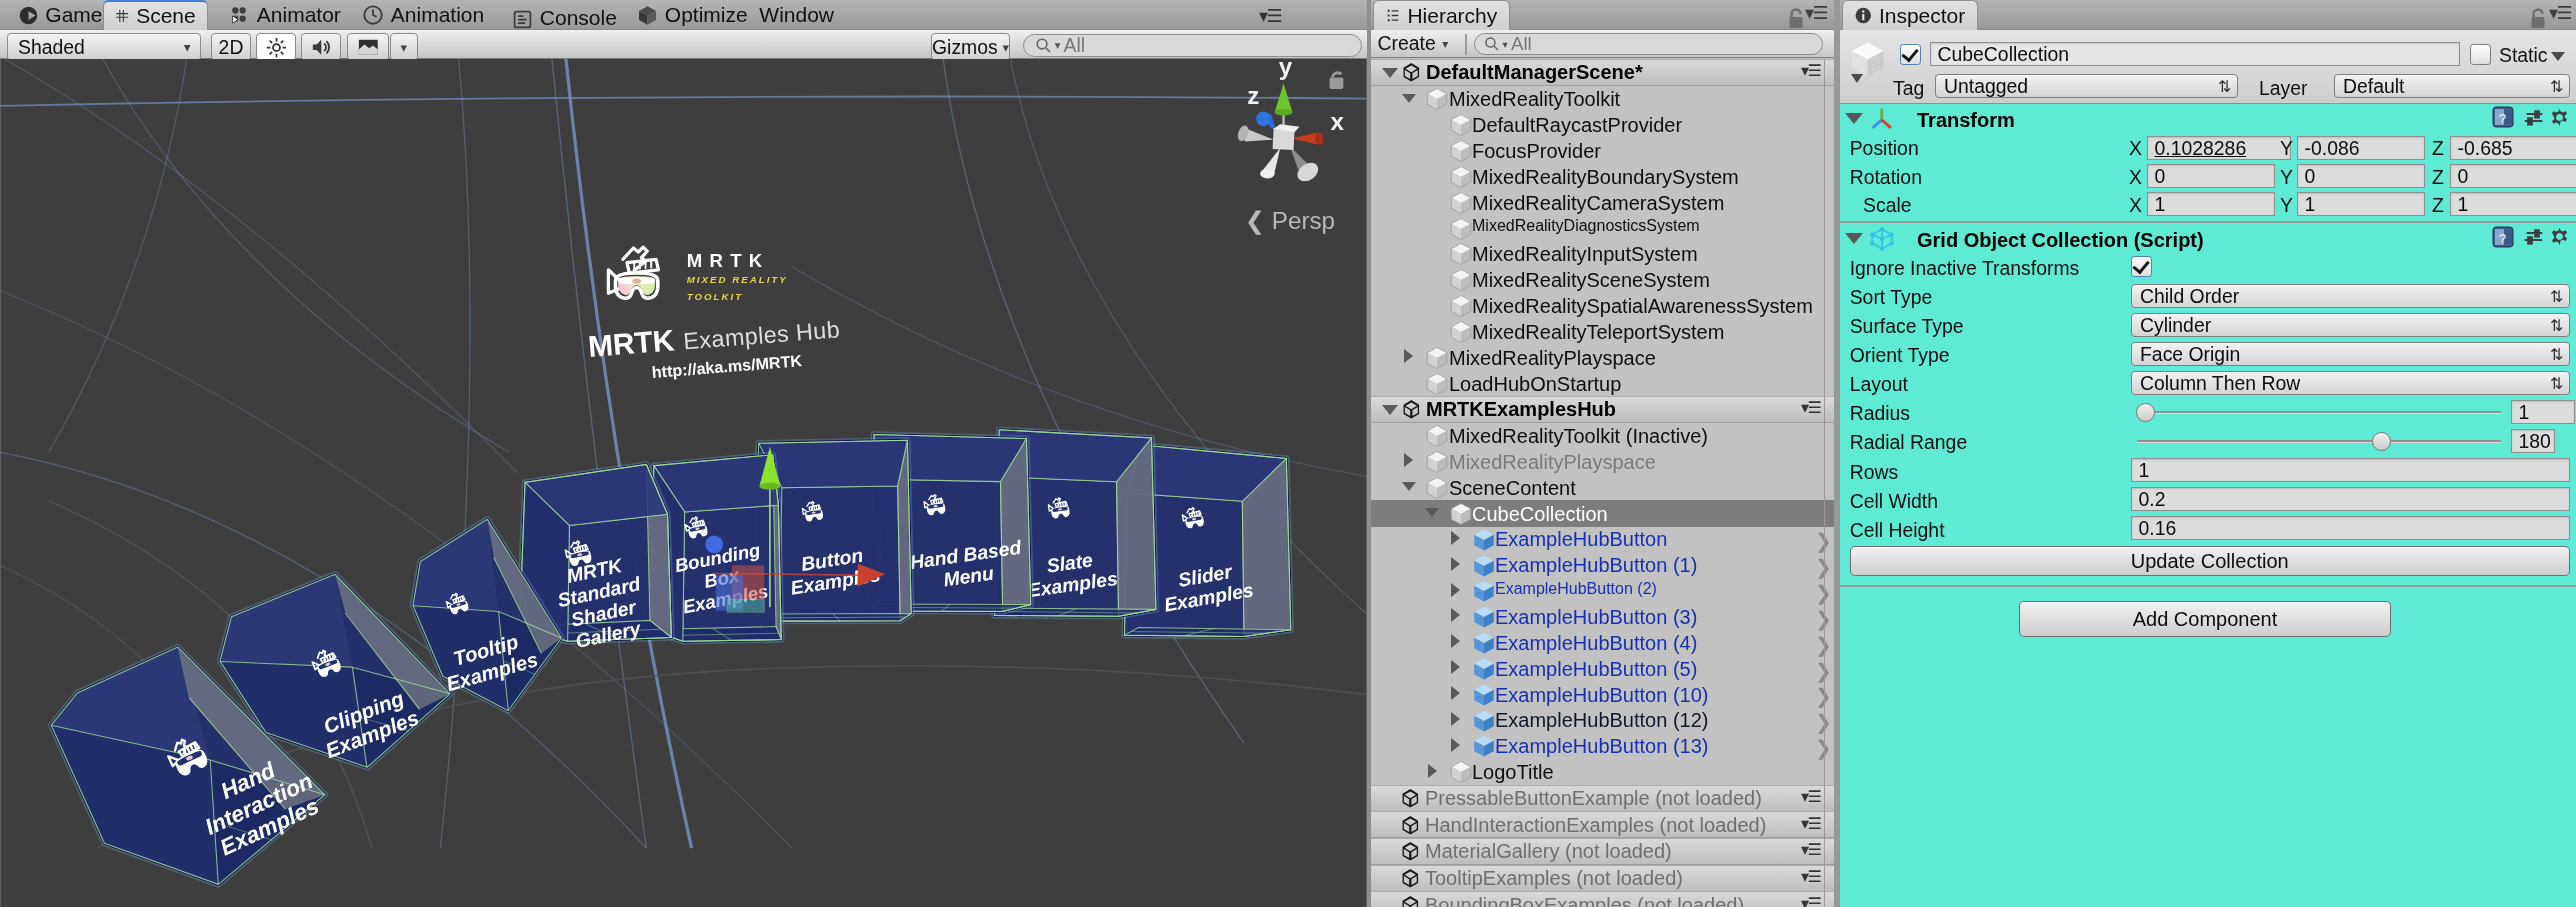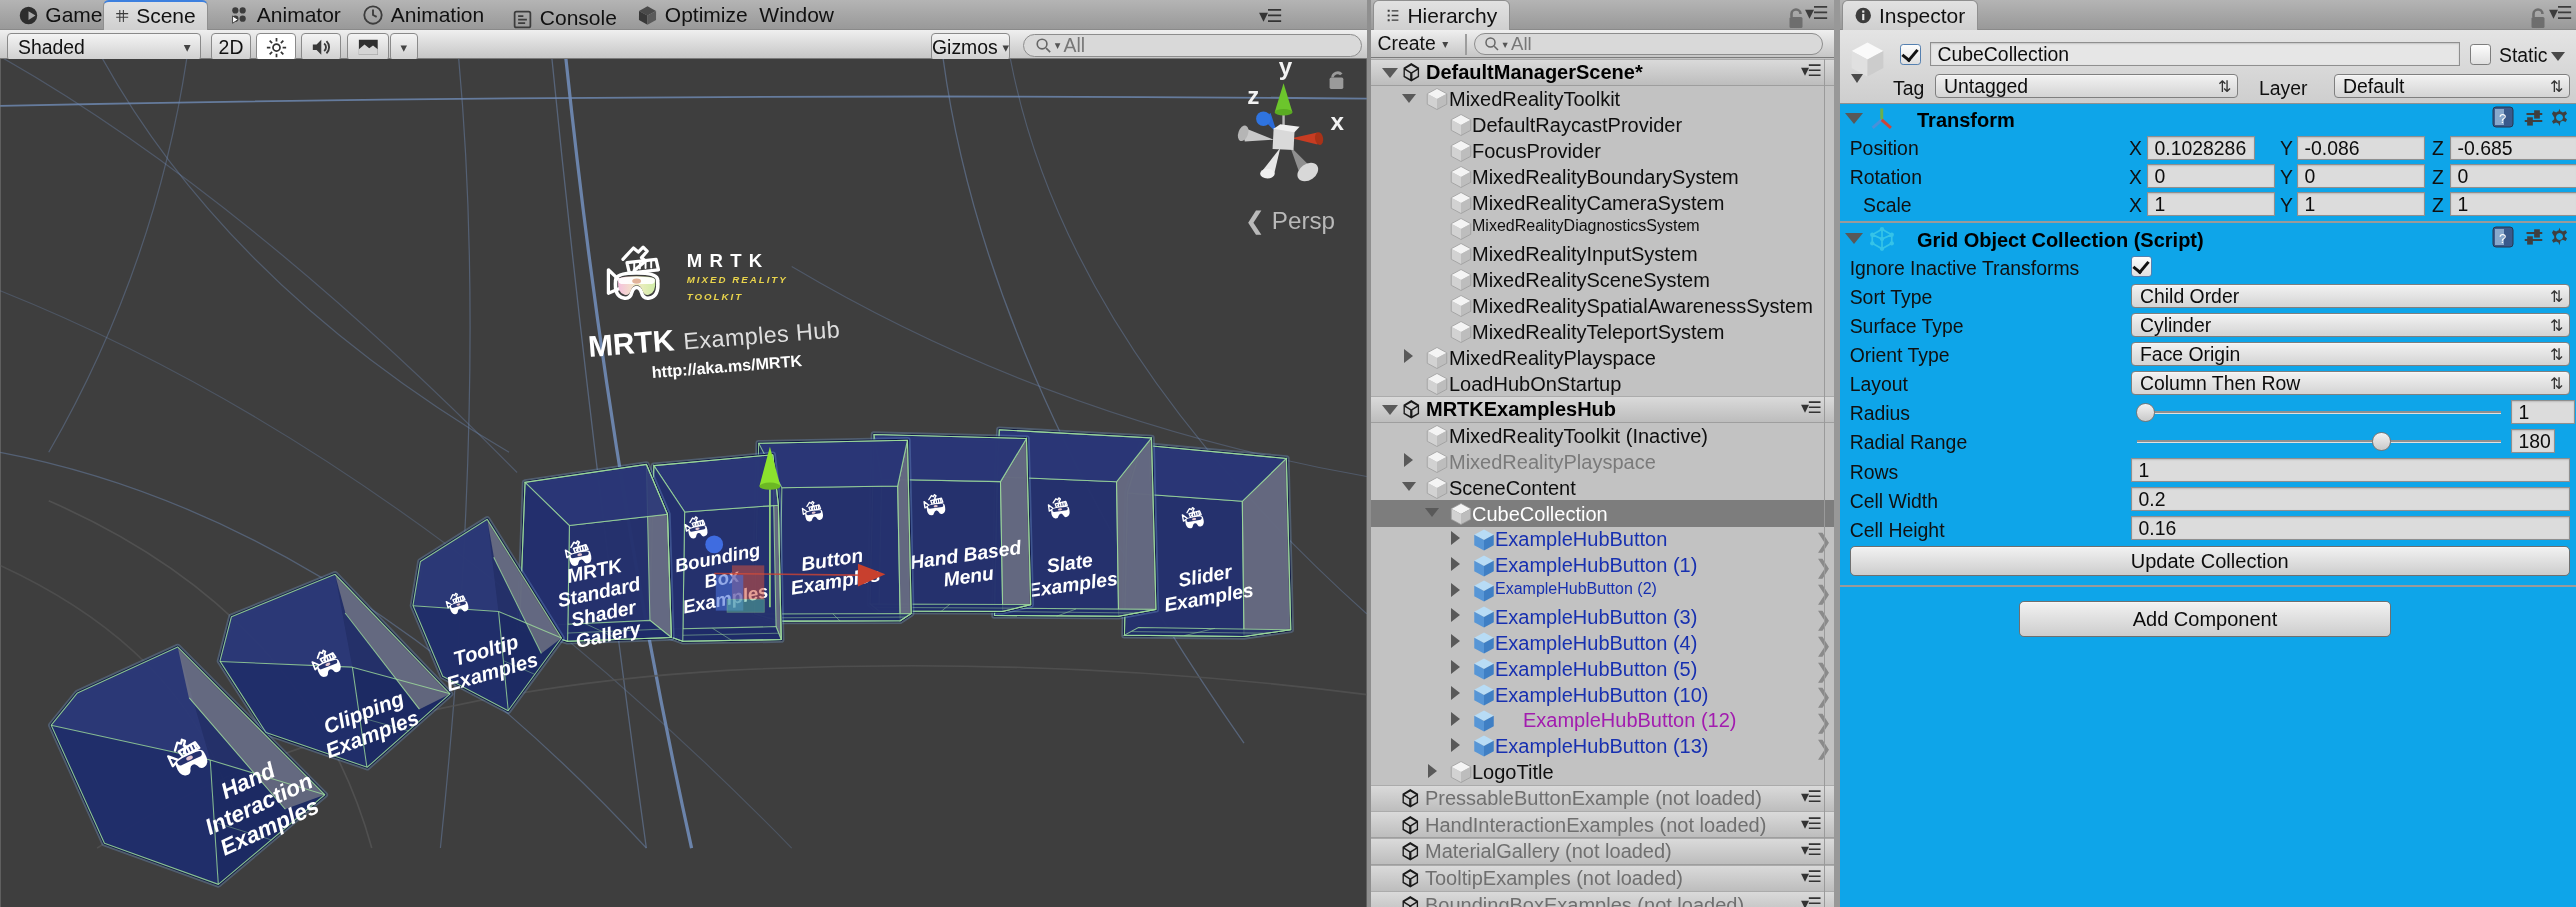--- a/index.html
+++ b/index.html
@@ -581,21 +581,21 @@
           <path fill="#3f7fc4" d="M29 9 L16 16 L16 30 L29 23 Z"></path>
         </svg></span>
       <span class="abs" style="left:124px;top:684px;font-size:20px;color:#1730b0;white-space:nowrap;">ExampleHubButton (10)</span>
       <span class="abs" style="left:444px;top:684px;color:#8a8a8a;font-size:20px;">❯</span>
       <span class="abs" style="left:80px;top:712px;width:0;height:0;border-top:7.3px solid transparent;border-bottom:7.3px solid transparent;border-left:9px solid #595959;"></span>
       <span class="abs" style="left:101px;top:709px;"><svg width="24" height="24" viewBox="0 0 32 32">
           <path fill="#b8dcf5" d="M16 2 L29 9 L16 16 L3 9 Z"></path>
           <path fill="#5796d6" d="M3 9 L16 16 L16 30 L3 23 Z"></path>
           <path fill="#3f7fc4" d="M29 9 L16 16 L16 30 L29 23 Z"></path>
         </svg></span>
-      <span class="abs" style="left:124px;top:709px;font-size:20px;color:#a21caf;white-space:nowrap;padding-left:28px;">ExampleHubButton (12)</span>
+      <span class="abs" style="left:124px;top:709px;font-size:20px;color:#0f172a;white-space:nowrap;">ExampleHubButton (12)</span>
       <span class="abs" style="left:444px;top:710px;color:#8a8a8a;font-size:20px;">❯</span>
       <span class="abs" style="left:80px;top:738px;width:0;height:0;border-top:7.3px solid transparent;border-bottom:7.3px solid transparent;border-left:9px solid #595959;"></span>
       <span class="abs" style="left:101px;top:734px;"><svg width="24" height="24" viewBox="0 0 32 32">
           <path fill="#b8dcf5" d="M16 2 L29 9 L16 16 L3 9 Z"></path>
           <path fill="#5796d6" d="M3 9 L16 16 L16 30 L3 23 Z"></path>
           <path fill="#3f7fc4" d="M29 9 L16 16 L16 30 L29 23 Z"></path>
         </svg></span>
       <span class="abs" style="left:124px;top:735px;font-size:20px;color:#1730b0;white-space:nowrap;">ExampleHubButton (13)</span>
       <span class="abs" style="left:444px;top:736px;color:#8a8a8a;font-size:20px;">❯</span>
       <span class="abs" style="left:57px;top:764px;width:0;height:0;border-top:7.3px solid transparent;border-bottom:7.3px solid transparent;border-left:9px solid #595959;"></span>
@@ -633,21 +633,21 @@
       <div class="abs" style="left:0;top:891px;width:463px;height:27px;background:linear-gradient(#dadada,#bdbdbd);border-top:0.8px solid #ababab;border-bottom:0.8px solid #9e9e9e;"></div>
       <span class="abs" style="left:27.5px;top:894px;"><svg width="22.6" height="22.6" viewBox="0 0 32 32">
           <path fill="#1a1a1a" d="M16 3 L27 9.5 L27 22.5 L16 29 L5 22.5 L5 9.5 Z M16 6.4 L8 11.1 L16 15.8 L24 11.1 Z M6.9 12.9 L6.9 21.1 L14.4 25.5 L14.4 17.3 Z M25.1 12.9 L17.6 17.3 L17.6 25.5 L25.1 21.1 Z"></path>
         </svg></span>
       <span class="abs" style="left:54px;top:894px;font-size:20px;font-weight:normal;color:#6f6f6f;white-space:nowrap;">BoundingBoxExamples (not loaded)</span>
       <span class="abs menugl" style="left:430px;top:894px;font-size:16px;color:#333;">▾☰</span>
       <div class="abs" style="left:453px;top:59px;width:0.8px;height:848px;background:#9a9a9a;"></div>
     </div>
     <div class="abs" style="left:1367px;top:0;width:4px;height:907px;background:#8f8f8f;"></div>
     <div class="abs" style="left:1834px;top:0;width:5.7px;height:907px;background:#989898;"></div>
-    <div class="abs" style="left:1840px;top:0;width:736px;height:907px;background:#0ea5e9;">
+    <div class="abs" style="left:1840px;top:0;width:736px;height:907px;background:#5eead4;">
       <div class="tabbar" style="position:absolute;left:0;top:0;right:0;"></div>
       <div class="tab active" style="left:1.6px;width:136px;border-top:0.8px solid #8f8f8f;">
       <svg width="21" height="21" viewBox="0 0 24 24">
           <circle cx="12" cy="12" r="10" fill="#3c3c3c"></circle>
           <rect x="10.6" y="10" width="2.8" height="8" fill="#e8e8e8"></rect>
           <rect x="10.6" y="5.5" width="2.8" height="2.8" fill="#e8e8e8"></rect>
         </svg>Inspector</div>
       <div class="abs" style="left:688px;top:6.5px;"><svg width="21" height="24" viewBox="0 0 20 24">
           <path fill="none" stroke="#6e6e6e" stroke-width="2.6" d="M5 10 L5 7 a4.5 4.5 0 0 1 9 0"></path>
           <rect x="3" y="10" width="13" height="11" rx="1.5" fill="#6e6e6e"></rect>
@@ -686,21 +686,21 @@
         <div class="abs" style="left:683px;top:107px;"><svg width="21" height="21" viewBox="0 0 24 24" stroke="#3f3f3f" stroke-width="2.5">
           <path d="M4 8 h10 M18 8 h4 M2 16 h4 M10 16 h12"></path>
           <rect x="14" y="5" width="4" height="7" fill="#3f3f3f"></rect>
           <rect x="6" y="13" width="4" height="7" fill="#3f3f3f"></rect>
         </svg></div>
         <div class="abs" style="left:709px;top:107px;"><svg width="21" height="21" viewBox="0 0 24 24" fill="#3f3f3f">
           <path d="M12 8 a4 4 0 1 0 0.001 0 Z M12 2 l1.2 3.2 a7 7 0 0 1 2.6 1.1 l3.2-1.4 1.6 2.8 -2.6 2.3 a7 7 0 0 1 0 2 l2.6 2.3 -1.6 2.8 -3.2-1.4 a7 7 0 0 1 -2.6 1.1 L12 22 l-1.2-3.2 a7 7 0 0 1 -2.6-1.1 l-3.2 1.4 -1.6-2.8 2.6-2.3 a7 7 0 0 1 0-2 L3.4 7.7 5 4.9 l3.2 1.4 a7 7 0 0 1 2.6-1.1 Z" fill-rule="evenodd"></path>
         </svg></div>
       <div class="abs ilbl" style="left:9.7px;top:137px;">Position</div>
       <div class="abs ilbl" style="left:289px;top:137px;">X</div>
-      <div class="field" style="left:307px;top:136px;width:108px;">0.1028286</div>
+      <div class="field" style="left:307px;top:136px;width:144px;text-decoration:underline;">0.1028286</div>
       <div class="abs ilbl" style="left:440px;top:137px;">Y</div>
       <div class="field" style="left:457px;top:136px;width:128px;">-0.086</div>
       <div class="abs ilbl" style="left:592px;top:137px;">Z</div>
       <div class="field" style="left:610px;top:136px;width:128px;">-0.685</div>
       <div class="abs ilbl" style="left:9.7px;top:166px;">Rotation</div>
       <div class="abs ilbl" style="left:289px;top:166px;">X</div>
       <div class="field" style="left:307px;top:164px;width:128px;">0</div>
       <div class="abs ilbl" style="left:440px;top:166px;">Y</div>
       <div class="field" style="left:457px;top:164px;width:128px;">0</div>
       <div class="abs ilbl" style="left:592px;top:166px;">Z</div>

